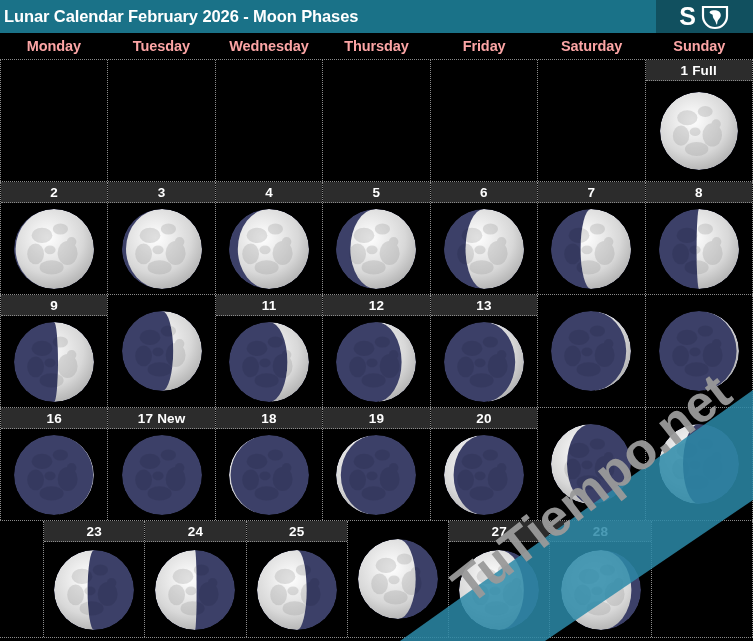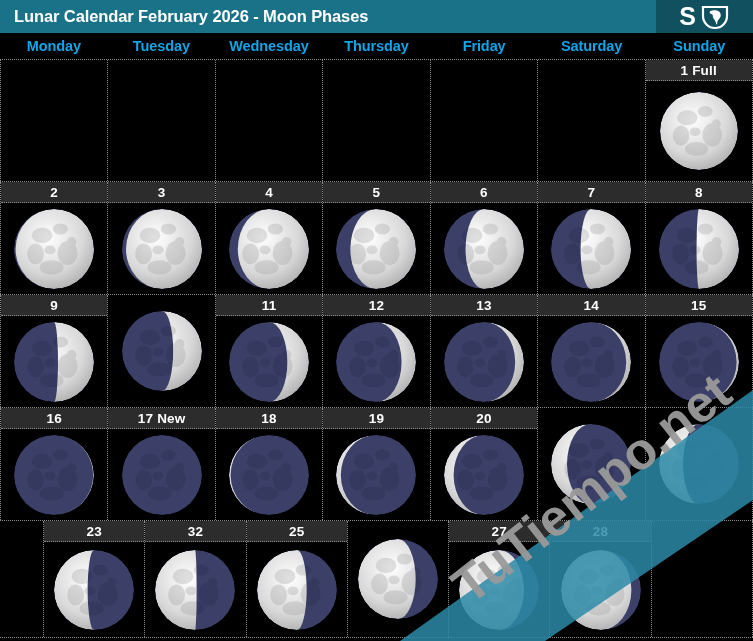--- a/index.html
+++ b/index.html
@@ -16,21 +16,21 @@
     position: relative;
     height: 33px;
     background: #1a7288;
     display: flex;
     align-items: center;
   }
   .title-text {
     color: #ffffff;
     font-size: 16.5px;
     font-weight: bold;
-    padding-left: 14px;
+    padding-left: 4px;
     letter-spacing: -0.1px;
     white-space: nowrap;
   }
   .logo {
     position: absolute;
     right: 0; top: 0;
     width: 97px; height: 33px;
     background: #11505f;
     display: flex;
     align-items: center;
@@ -49,21 +49,21 @@
   
   .weekdays {
     display: flex;
     height: 26px;
     background: #000;
     align-items: center;
   }
   .weekday {
     flex: 1 1 0;
     text-align: center;
-    color: #0ea5e9;
+    color: #fca5a5;
     font-size: 14.5px;
     font-weight: bold;
     letter-spacing: -0.1px;
   }
 
   
   .grid { display: flex; flex-direction: column; }
   .week {
     display: flex;
     height: 113px;
@@ -816,21 +816,20 @@
       <ellipse cx="57.6" cy="32.8" rx="4.8" ry="4.8"></ellipse>
       <ellipse cx="36" cy="40.8" rx="5.6000000000000005" ry="4.4"></ellipse>
     </g>
                   </g>
         </g>
     </g>
   </svg>
           </div>
         </div>
         <div class="cell">
-          <div class="daybar">14</div>
           <div class="moonwrap">
   <svg class="moon" width="80" height="80" viewBox="0 0 80 80">
     <defs>
       <clipPath id="m13lit">
                   <path d="M 40 0
                A 40 40 0 0 1 40 80
                A 35.2 40 0 0 0 40 0 Z"></path>
                 </clipPath>
       <clipPath id="m13disc">
                   <circle cx="40" cy="40" r="40"></circle>
@@ -866,21 +865,20 @@
       <ellipse cx="57.6" cy="32.8" rx="4.8" ry="4.8"></ellipse>
       <ellipse cx="36" cy="40.8" rx="5.6000000000000005" ry="4.4"></ellipse>
     </g>
                   </g>
         </g>
     </g>
   </svg>
           </div>
         </div>
         <div class="cell">
-          <div class="daybar">15</div>
           <div class="moonwrap">
   <svg class="moon" width="80" height="80" viewBox="0 0 80 80">
     <defs>
       <clipPath id="m14lit">
                   <path d="M 40 0
                A 40 40 0 0 1 40 80
                A 37.599999999999994 40 0 0 0 40 0 Z"></path>
                 </clipPath>
       <clipPath id="m14disc">
                   <circle cx="40" cy="40" r="40"></circle>
@@ -1303,21 +1301,21 @@
       <ellipse cx="57.6" cy="32.8" rx="4.8" ry="4.8"></ellipse>
       <ellipse cx="36" cy="40.8" rx="5.6000000000000005" ry="4.4"></ellipse>
     </g>
                   </g>
         </g>
     </g>
   </svg>
           </div>
         </div>
         <div class="cell">
-          <div class="daybar">32</div>
+          <div class="daybar">24</div>
           <div class="moonwrap">
   <svg class="moon" width="80" height="80" viewBox="0 0 80 80">
     <defs>
       <clipPath id="m23lit">
                   <path d="M 40 0
                A 40 40 0 0 0 40 80
                A 1.6000000000000014 40 0 0 0 40 0 Z"></path>
                 </clipPath>
       <clipPath id="m23disc">
                   <circle cx="40" cy="40" r="40"></circle>

